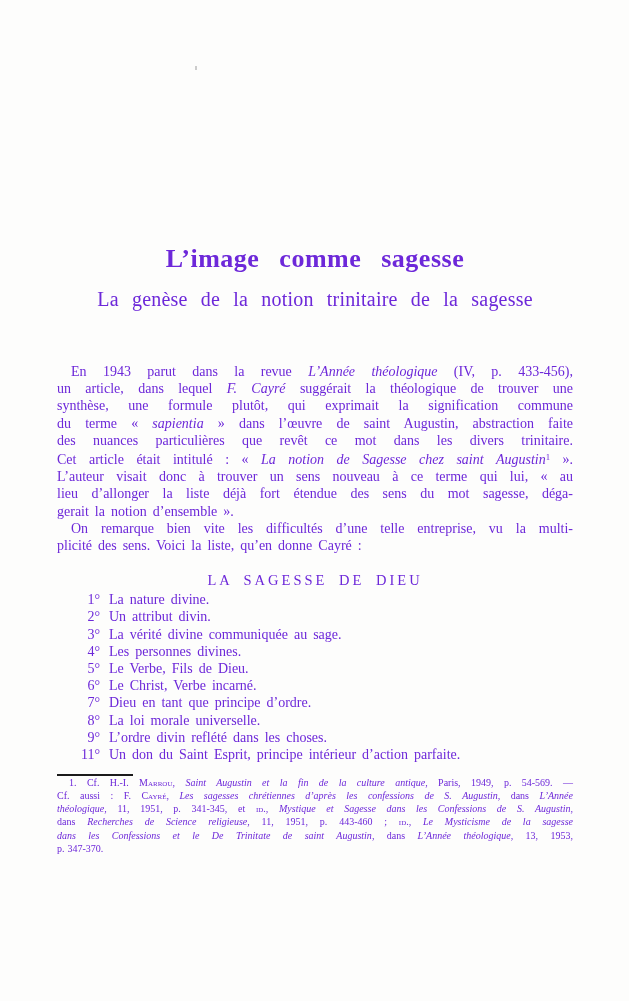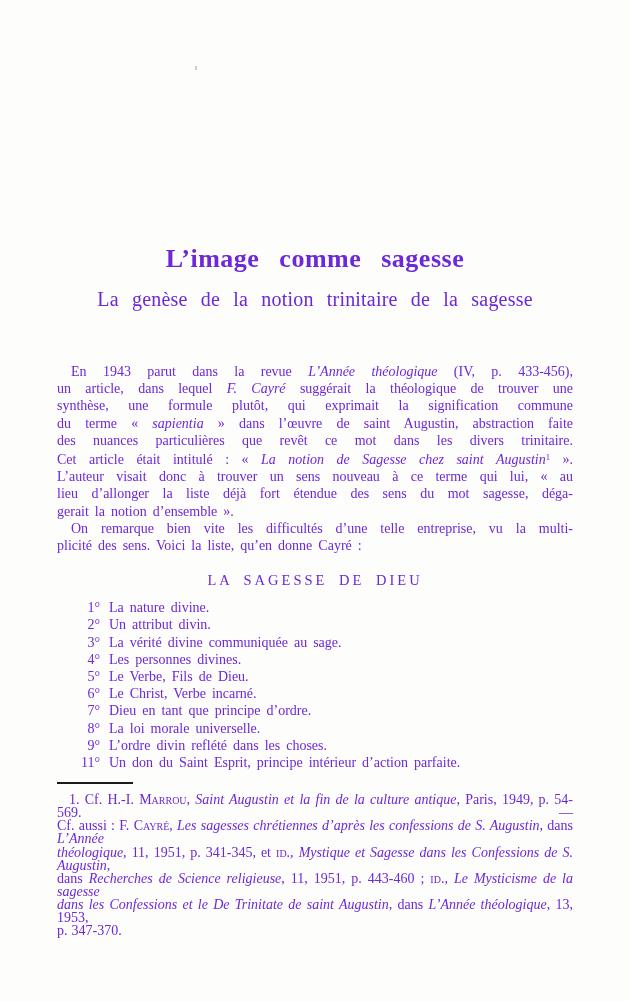--- a/index.html
+++ b/index.html
@@ -33,27 +33,27 @@
   .s-i  { font-style:italic; }
   .s-sc { font-variant:small-caps; }
   .s-sup{ font-size:0.62em; vertical-align:0.45em; }
 
   h3.heading {
     margin:18px 0 0; padding:0;
     font-size:14.5px; line-height:17px; font-weight:400;
     text-align:center; letter-spacing:3px; word-spacing:5px;
   }
 
-  .list { margin-top:10px; font-size:14px; line-height:17.2px; }
+  .list { margin-top:2px; font-size:14px; line-height:17.2px; }
   .li-row { white-space:nowrap; word-spacing:2.5px; }
   .li-num { display:inline-block; width:43px; text-align:right; }
   .li-text { margin-left:9px; }
 
   .fn-rule { margin-top:11px; width:76px; height:2px; }
-  .footnote { margin-top:9px; font-size:14px; line-height:13.1px; }
+  .footnote { font-size:10px; line-height:13.1px; }
   .footnote .tline.ind { text-indent:12px; }
   .footnote .tline { word-spacing:0.5px; }
 
   .speck { position:absolute; left:195px; top:66px; width:2px; height:4px; background:#cccccc; }
 </style>
 </head>
 <body>
 
 <div class="page" style="background: rgb(253, 253, 252); color: #6d28d9;">
 

